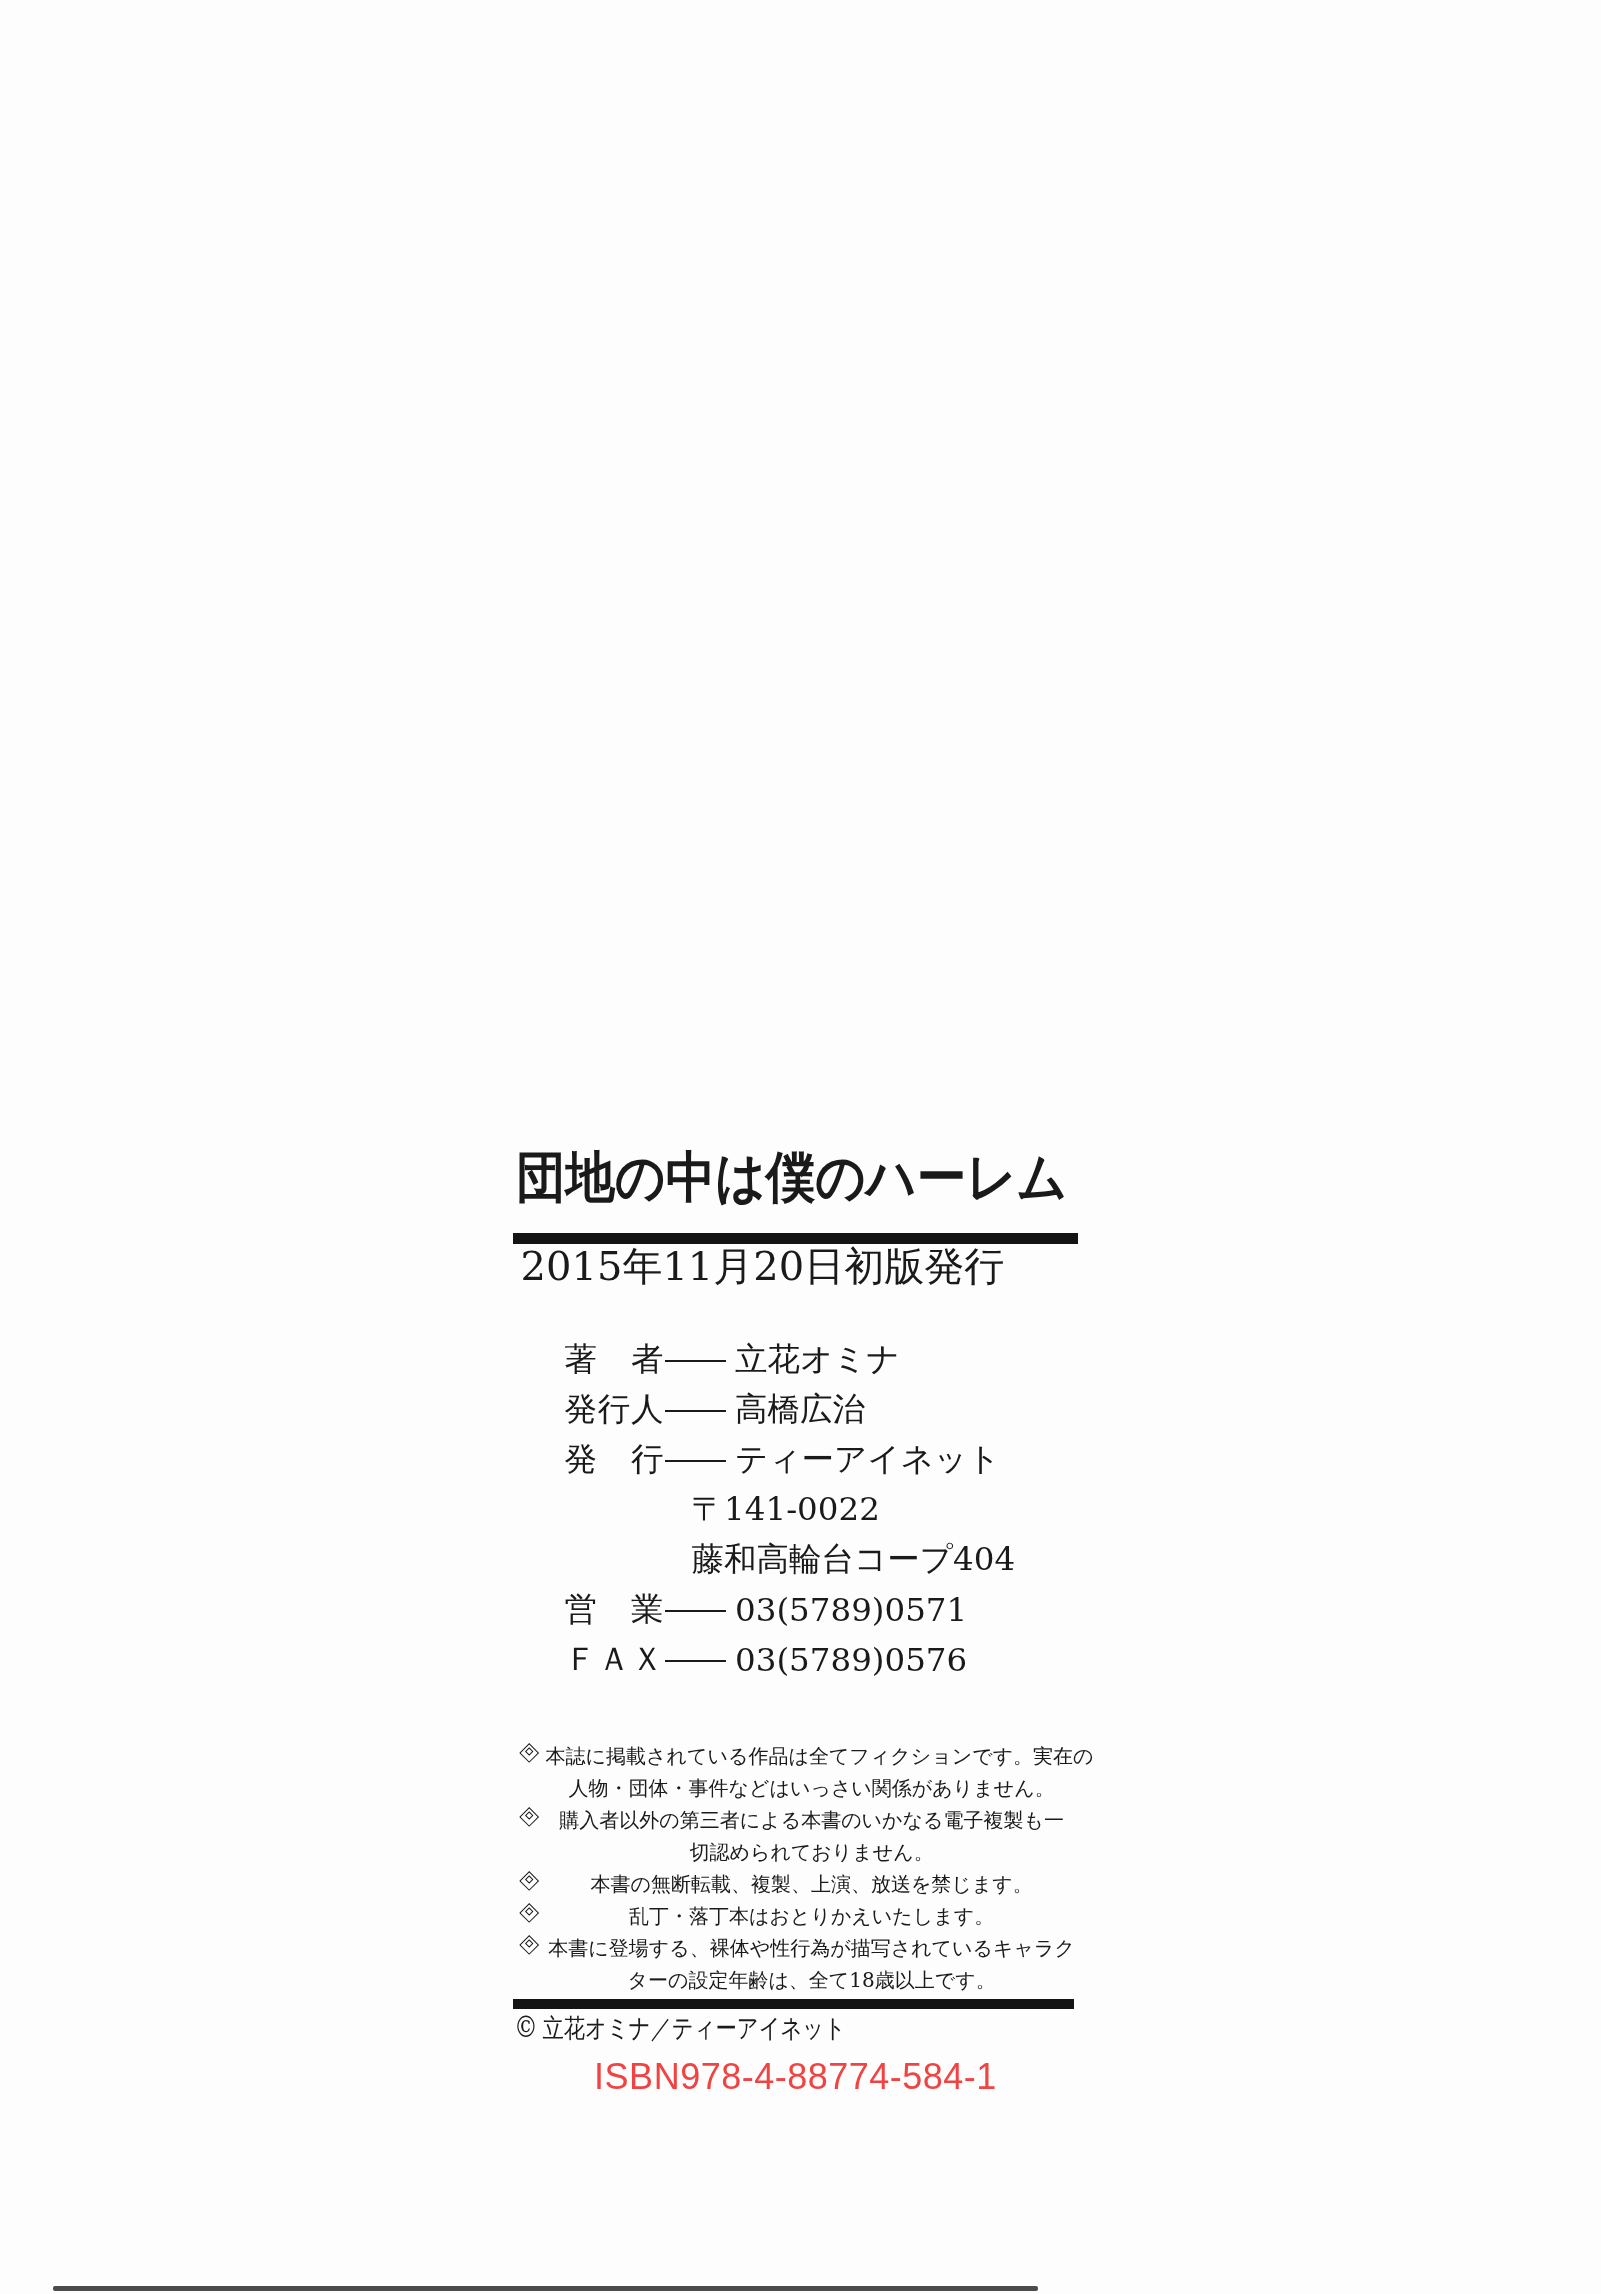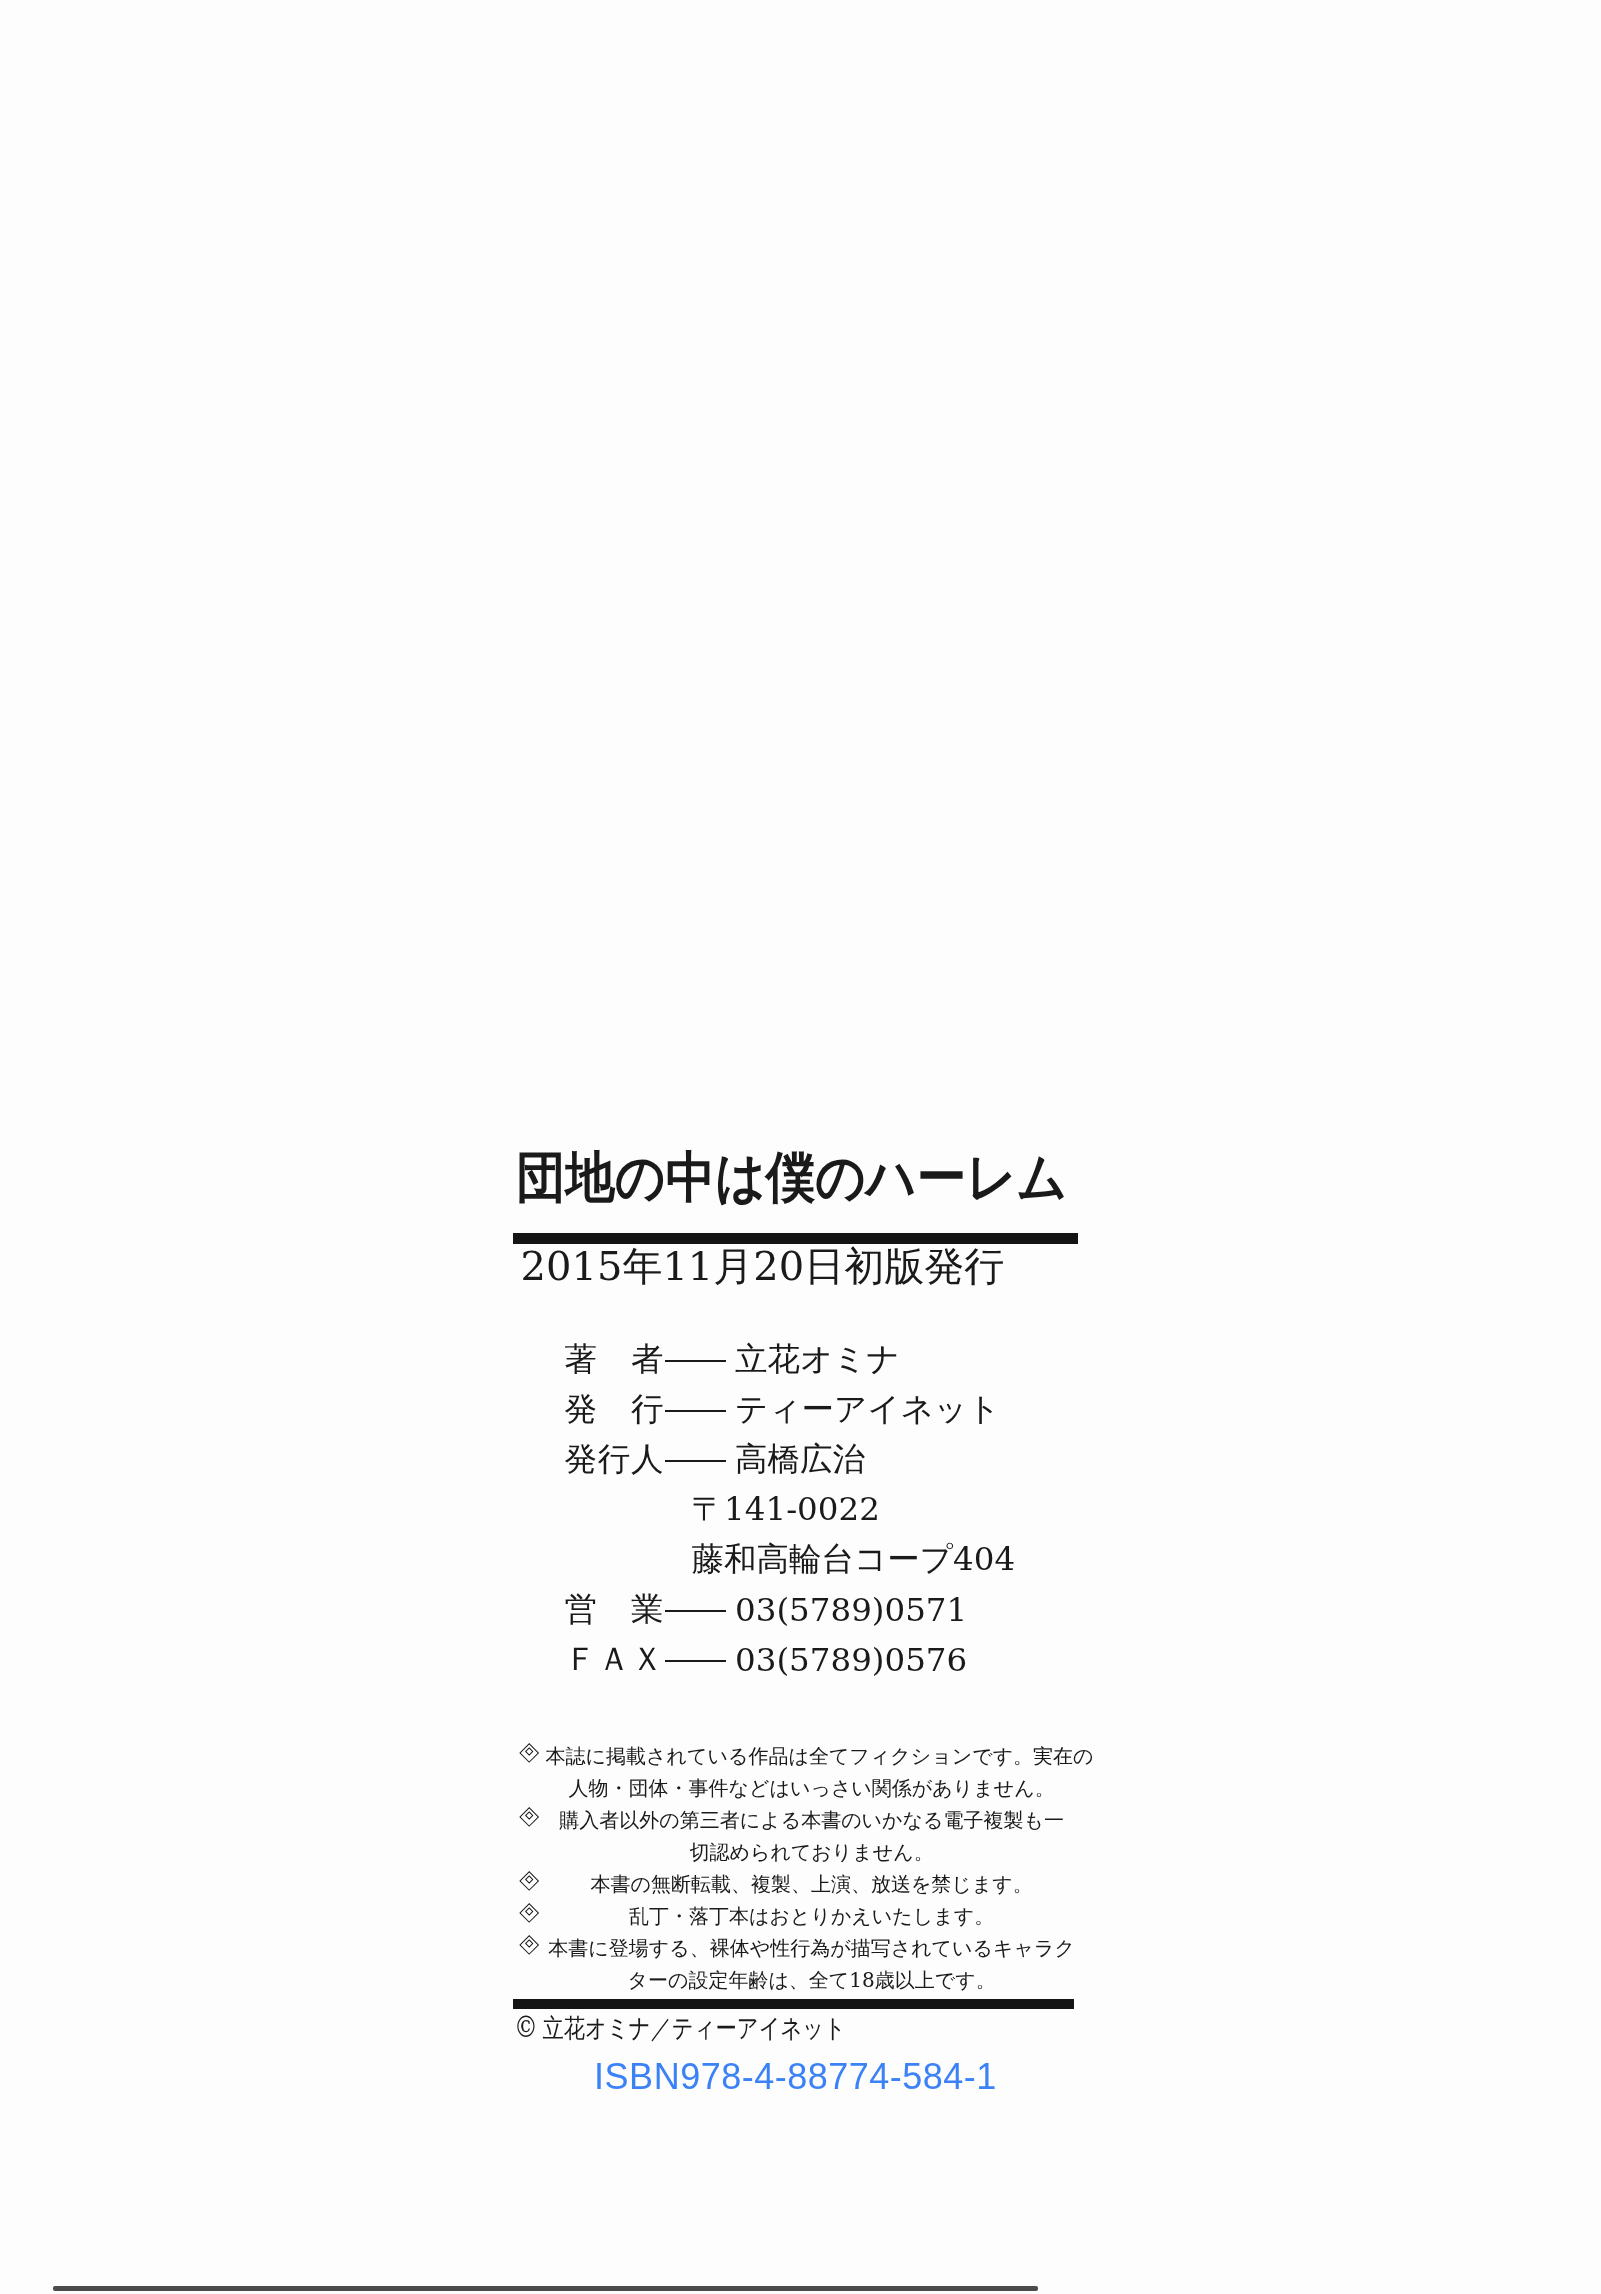--- a/index.html
+++ b/index.html
@@ -53,21 +53,21 @@
     position:absolute;left:1px;top:2011px;
     font-size:26px;line-height:32.5px;white-space:nowrap;
     transform:scaleX(0.82);transform-origin:left center;
   }
   .copyright .cmark{font-size:29px;margin-right:5.7px;}
 
   .isbn{
     position:absolute;left:0;top:2055px;width:565px;
     text-align:center;
     font-family:"Liberation Sans","DejaVu Sans",sans-serif;
-    font-size:36px;line-height:44px;color:#3b82f6;
+    font-size:36px;line-height:44px;color:#ef4444;
     letter-spacing:0.5px;white-space:nowrap;
   }
 
   .scan-edge{
     position:absolute;left:53px;top:2286px;width:985px;height:4.8px;
     background:#2c2c2c;border-radius:1.9px;opacity:.85;
   }
 </style>
 </head>
 <body>
@@ -81,28 +81,28 @@
 
     <div class="date">2015年11月20日初版発行</div>
 
     <div class="rows">
       <div class="row">
         <span class="label">著者</span>
         <span class="leader"></span>
         <span class="value">立花オミナ</span>
       </div>
       <div class="row">
+        <span class="label">発行人</span>
+        <span class="leader"></span>
+        <span class="value">高橋広治</span>
+      </div>
+      <div class="row">
         <span class="label">発行</span>
         <span class="leader"></span>
         <span class="value">ティーアイネット</span>
-      </div>
-      <div class="row">
-        <span class="label">発行人</span>
-        <span class="leader"></span>
-        <span class="value">高橋広治</span>
       </div>
 
       <div class="row addr">
         <span class="value">〒141-0022</span>
       </div>
       <div class="row addr">
         <span class="value">藤和高輪台コープ404</span>
       </div>
 
       <div class="row">

